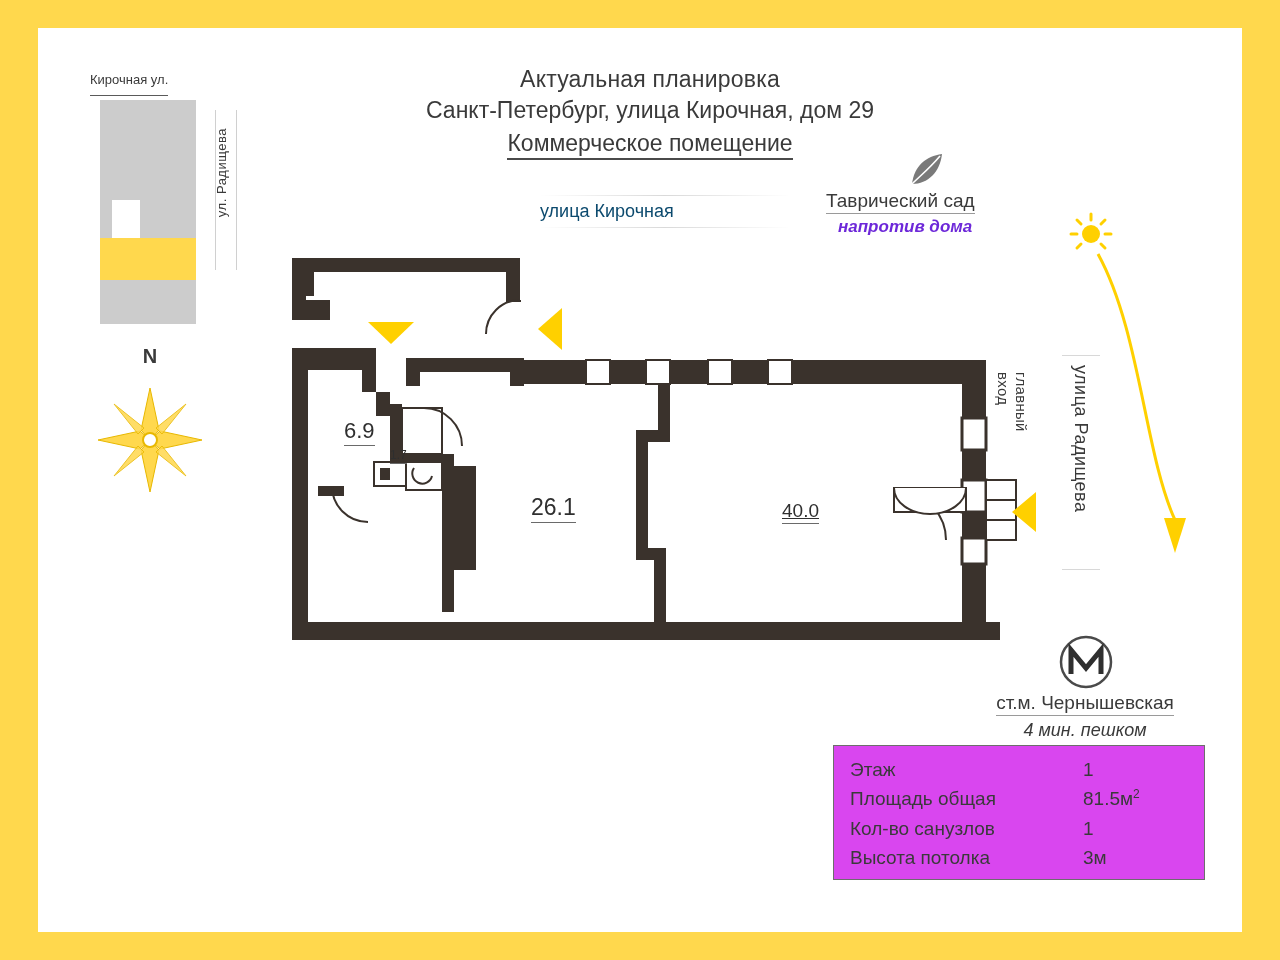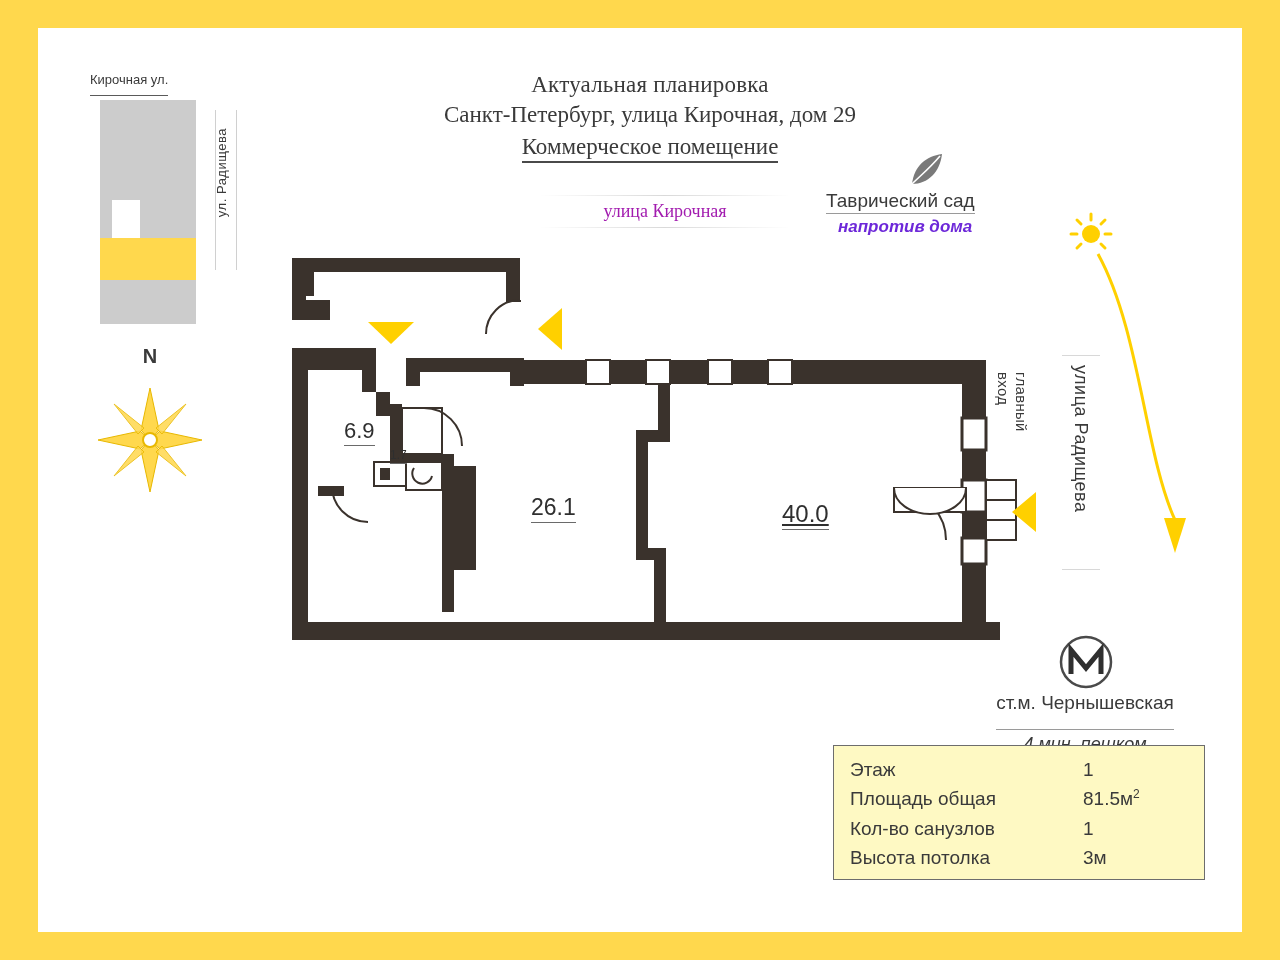--- a/index.html
+++ b/index.html
@@ -18,32 +18,32 @@
   .inner-frame {
     position:absolute; left:38px; top:28px; width:1204px; height:904px;
     background:#ffffff; border:3px solid #ffffff;
   }
   .canvas {
     position:absolute; left:0; top:0; width:1280px; height:960px;
   }
 
   
   .title-block {
-    position:absolute; left:330px; top:72px; width:640px; text-align:center;font-family:Liberation Serif, serif;
+    position:absolute; left:330px; top:66px; width:640px; text-align:center;
   }
   .title-line1 { font-size:23px; color:#3a3a3a; letter-spacing:.2px; }
   .title-line2 { font-size:23px; color:#3a3a3a; margin-top:4px; }
   .title-line3 {
     font-size:23px; color:#3a3a3a; margin-top:6px;
     display:inline-block; border-bottom:2px solid #4a4a4a; padding-bottom:1px;
   }
 
   .street-top {
-    position:absolute; left:540px; top:195px; width:250px; text-align:center;
-    font-size:18px; color:#a21caf;font-family:Liberation Serif, serif;
+    position:absolute; left:540px; top:195px; width:250px; text-align:left;
+    font-size:18px; color:#0c4a6e;
   }
   .street-top .rule {
     height:1px; background:linear-gradient(to right,#fff,#d9d9d9,#fff); margin-top:5px;
   }
   .street-top .rule.top { margin:0 0 5px 0; }
 
   
   .mini-map { position:absolute; left:90px; top:72px; width:185px; height:260px; }
   .mini-label {
     position:absolute; left:0; top:0; font-size:13px; color:#3a3a3a;
@@ -91,44 +91,44 @@
     position:absolute; left:995px; top:372px;
     writing-mode:vertical-rl;
     font-size:15px; color:#3a3a3a; line-height:1.15; letter-spacing:.3px;
   }
 
   
   .metro { position:absolute; left:955px; top:636px; width:260px; text-align:center; }
   .metro-logo { font-size:0; }
   .metro-name {
     font-size:19px; color:#3a3a3a; display:inline-block;
-    border-bottom:1px solid #9a9a9a; padding-bottom:15px; margin-top:2px;
+    border-bottom:1px solid #9a9a9a; padding-bottom:1px; margin-top:2px;
   }
   .metro-walk { font-size:18px; color:#3a3a3a; font-style:italic; margin-top:4px; }
 
   
   .info-box {
     position:absolute; left:833px; top:745px; width:372px; height:135px;
-    border:1px solid #6d6d6d; background:#fef9c3;
+    border:1px solid #6d6d6d; background:#d946ef;
     padding:9px 14px 0 16px;
   }
   .info-row { display:flex; font-size:19px; color:#3a3a3a; line-height:1.55; }
   .info-key { width:215px; }
   .info-val { flex:1; text-align:left; padding-left:18px; }
   .info-val sup { font-size:12px; }
 
   
   .area {
     position:absolute; font-size:21px; color:#2f2f2f;
     border-bottom:1px solid #6a6a6a; padding-bottom:1px;
   }
   .area.a85  { left:344px; top:418px; font-size:22px; }
   .area.a17  { left:390px; top:448px; font-size:12px; }
   .area.a261 { left:531px; top:494px; font-size:23px; }
-  .area.a400 { left:782px; top:500px; font-size:24px;text-decoration:underline; }
+  .area.a400 { left:782px; top:500px; font-size:19px;text-decoration:underline; }
 </style>
 </head>
 <body>
 
 <div class="page">
   <div class="inner-frame"></div>
 
   <svg class="canvas" viewBox="0 0 1280 960">
     <defs>
       <linearGradient id="fadeH" x1="0" x2="1">

